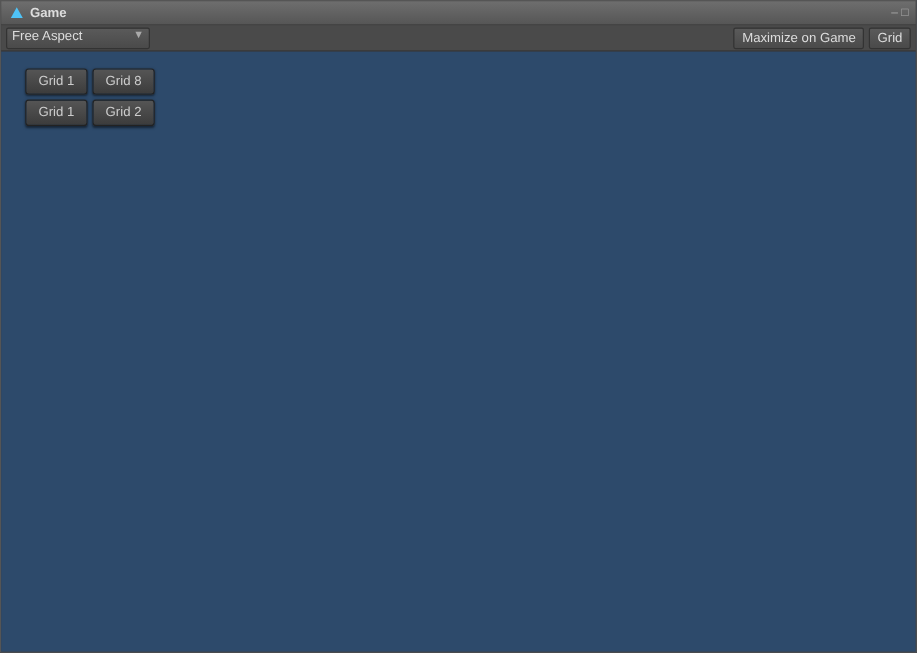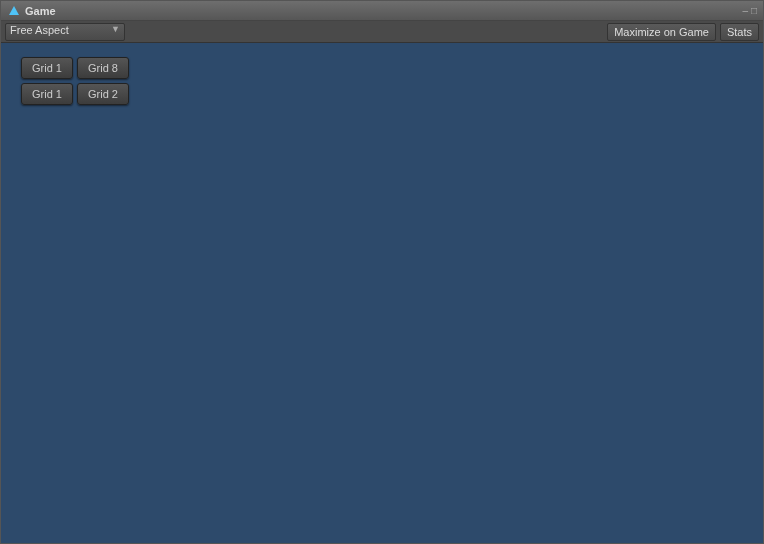--- a/index.html
+++ b/index.html
@@ -164,21 +164,21 @@
 
   <div class="toolbar">
     <div class="aspect-dropdown">
       <span>Free Aspect</span>
       <span class="aspect-dropdown-arrow">▼</span>
     </div>
 
     <div class="toolbar-spacer"></div>
 
     <div class="toolbar-btn">Maximize on Game</div>
-    <div class="toolbar-btn">Stats</div>
+    <div class="toolbar-btn">Grid</div>
   </div>
 
   <div class="game-viewport">
     <div class="grid-buttons">
       <div class="grid-btn">Grid 1</div>
       <div class="grid-btn">Grid 8</div>
       <div class="grid-btn">Grid 1</div>
       <div class="grid-btn">Grid 2</div>
     </div>
   </div>

